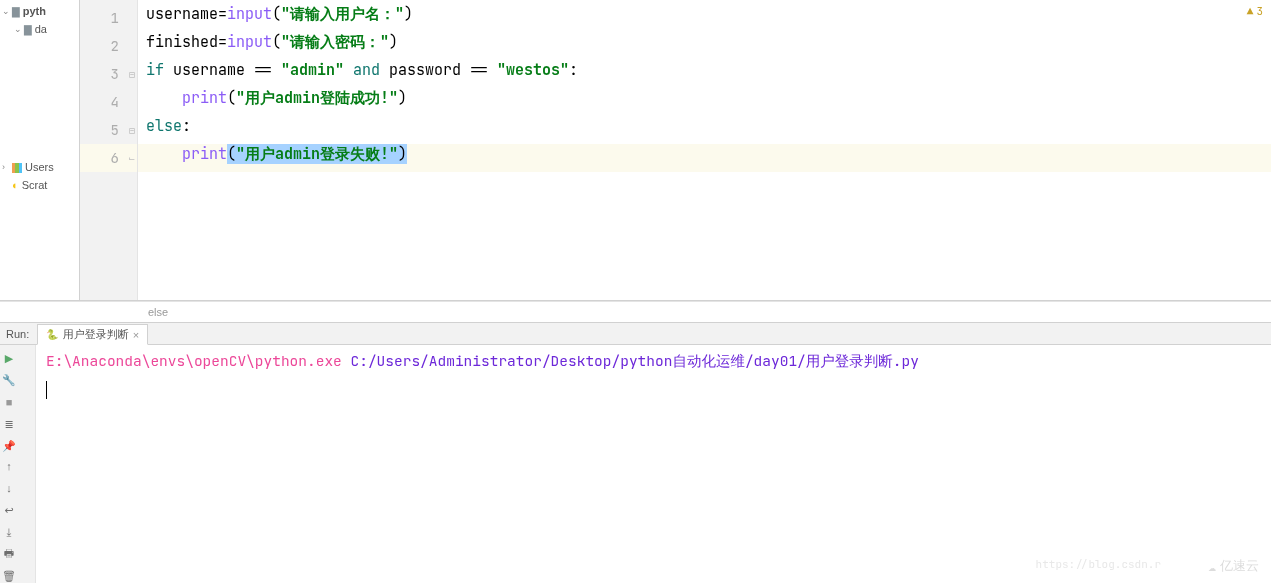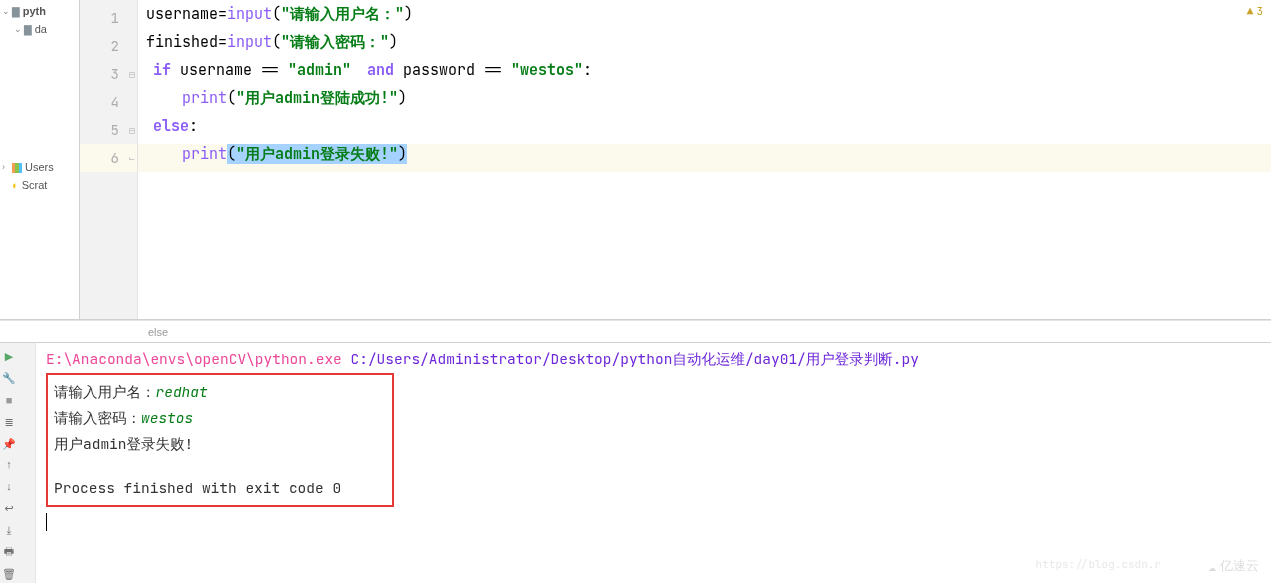--- a/index.html
+++ b/index.html
@@ -44,21 +44,21 @@
   .gutter-line .fold-mark { position: absolute; right: 2px; color: #c0c0c0; font-size: 10px;}
   .editor {
     flex: 1;
     font-family: "JetBrains Mono","Consolas",monospace;
     font-size: 15px;
     padding-top: 4px;
     position: relative;
   }
   .code-line { height: 28px; display: flex; align-items: flex-start; padding-left: 8px; white-space: pre; }
   .hl-current { background: #fcfaed; }
-  .kw { color: #8b5cf6; font-weight: bold; margin-left: 7px; }
+  .kw { color: #0f766e; font-weight: normal; }
   .fn { color: #8b5cf6; }
   .str { color: #067d17; font-weight: bold;}
   .txt { color: #000; }
   .sel { background: #a6d2ff; }
   .warn-badge { position: absolute; right: 8px; top: 4px; color: #c9a227; font-size: 11px; display: flex; align-items: center; gap: 3px;}
   .breadcrumb-bar {
     height: 22px; background: #fff; border-top: 1px solid #e4e4e4;
     font-size: 11px; color: #999; display: flex; align-items: center; padding-left: 148px;
   }
   .run-panel { flex: 1; display: flex; flex-direction: column; border-top: 1px solid #d1d1d1;}
@@ -165,20 +165,29 @@
 
     <div class="code-line hl-current"><span style="white-space:pre">    </span><span class="fn">print</span><span class="txt sel">(</span><span class="str sel">"用户admin登录失败!"</span><span class="txt sel">)</span></div>
   </div>
 </div>
 
 <div class="breadcrumb-bar">
   <span>else</span>
 </div>
 
 <div class="run-panel">
+  <div class="run-header">
+    <span>Run:</span>
+    <div style="width:8px;"></div>
+    <div class="run-tab">
+      <span class="py-icon">🐍</span>
+      <span>用户登录判断</span>
+      <span class="close-x">×</span>
+    </div>
+  </div>
   <div class="run-body">
     <div class="run-tools">
       <div class="tool-col">
         <div class="tool-btn green-play">▶</div>
         <div class="tool-btn">🔧</div>
         <div class="tool-btn gray-sq">■</div>
         <div class="tool-btn">≣</div>
         <div class="tool-btn">📌</div>
       </div>
       <div class="tool-col">
@@ -187,26 +196,20 @@
         <div class="tool-btn">↩</div>
         <div class="tool-btn">⤓</div>
         <div class="tool-btn">🖶</div>
         <div class="tool-btn">🗑</div>
       </div>
     </div>
     <div class="console">
       <div class="cmd-line">
         <span class="cmd-path">E:\Anaconda\envs\openCV\python.exe </span><span class="cmd-arg">C:/Users/Administrator/Desktop/python自动化运维/day01/用户登录判断.py</span>
       </div>
-      <div class="highlight-box">
-        <div class="out-line"><span>请输入用户名：</span><span class="userinput">redhat</span></div>
-        <div class="out-line"><span>请输入密码：</span><span class="userinput">westos</span></div>
-        <div class="out-line">用户admin登录失败!</div>
-        <div class="out-line exit-line">Process finished with exit code 0</div>
-      </div>
       <span class="cursor"></span>
 
       <div class="watermark-url">https://blog.csdn.r</div>
       <div class="watermark-cloud">
         <span>☁</span>
         <span>亿速云</span>
       </div>
     </div>
   </div>
 </div>

